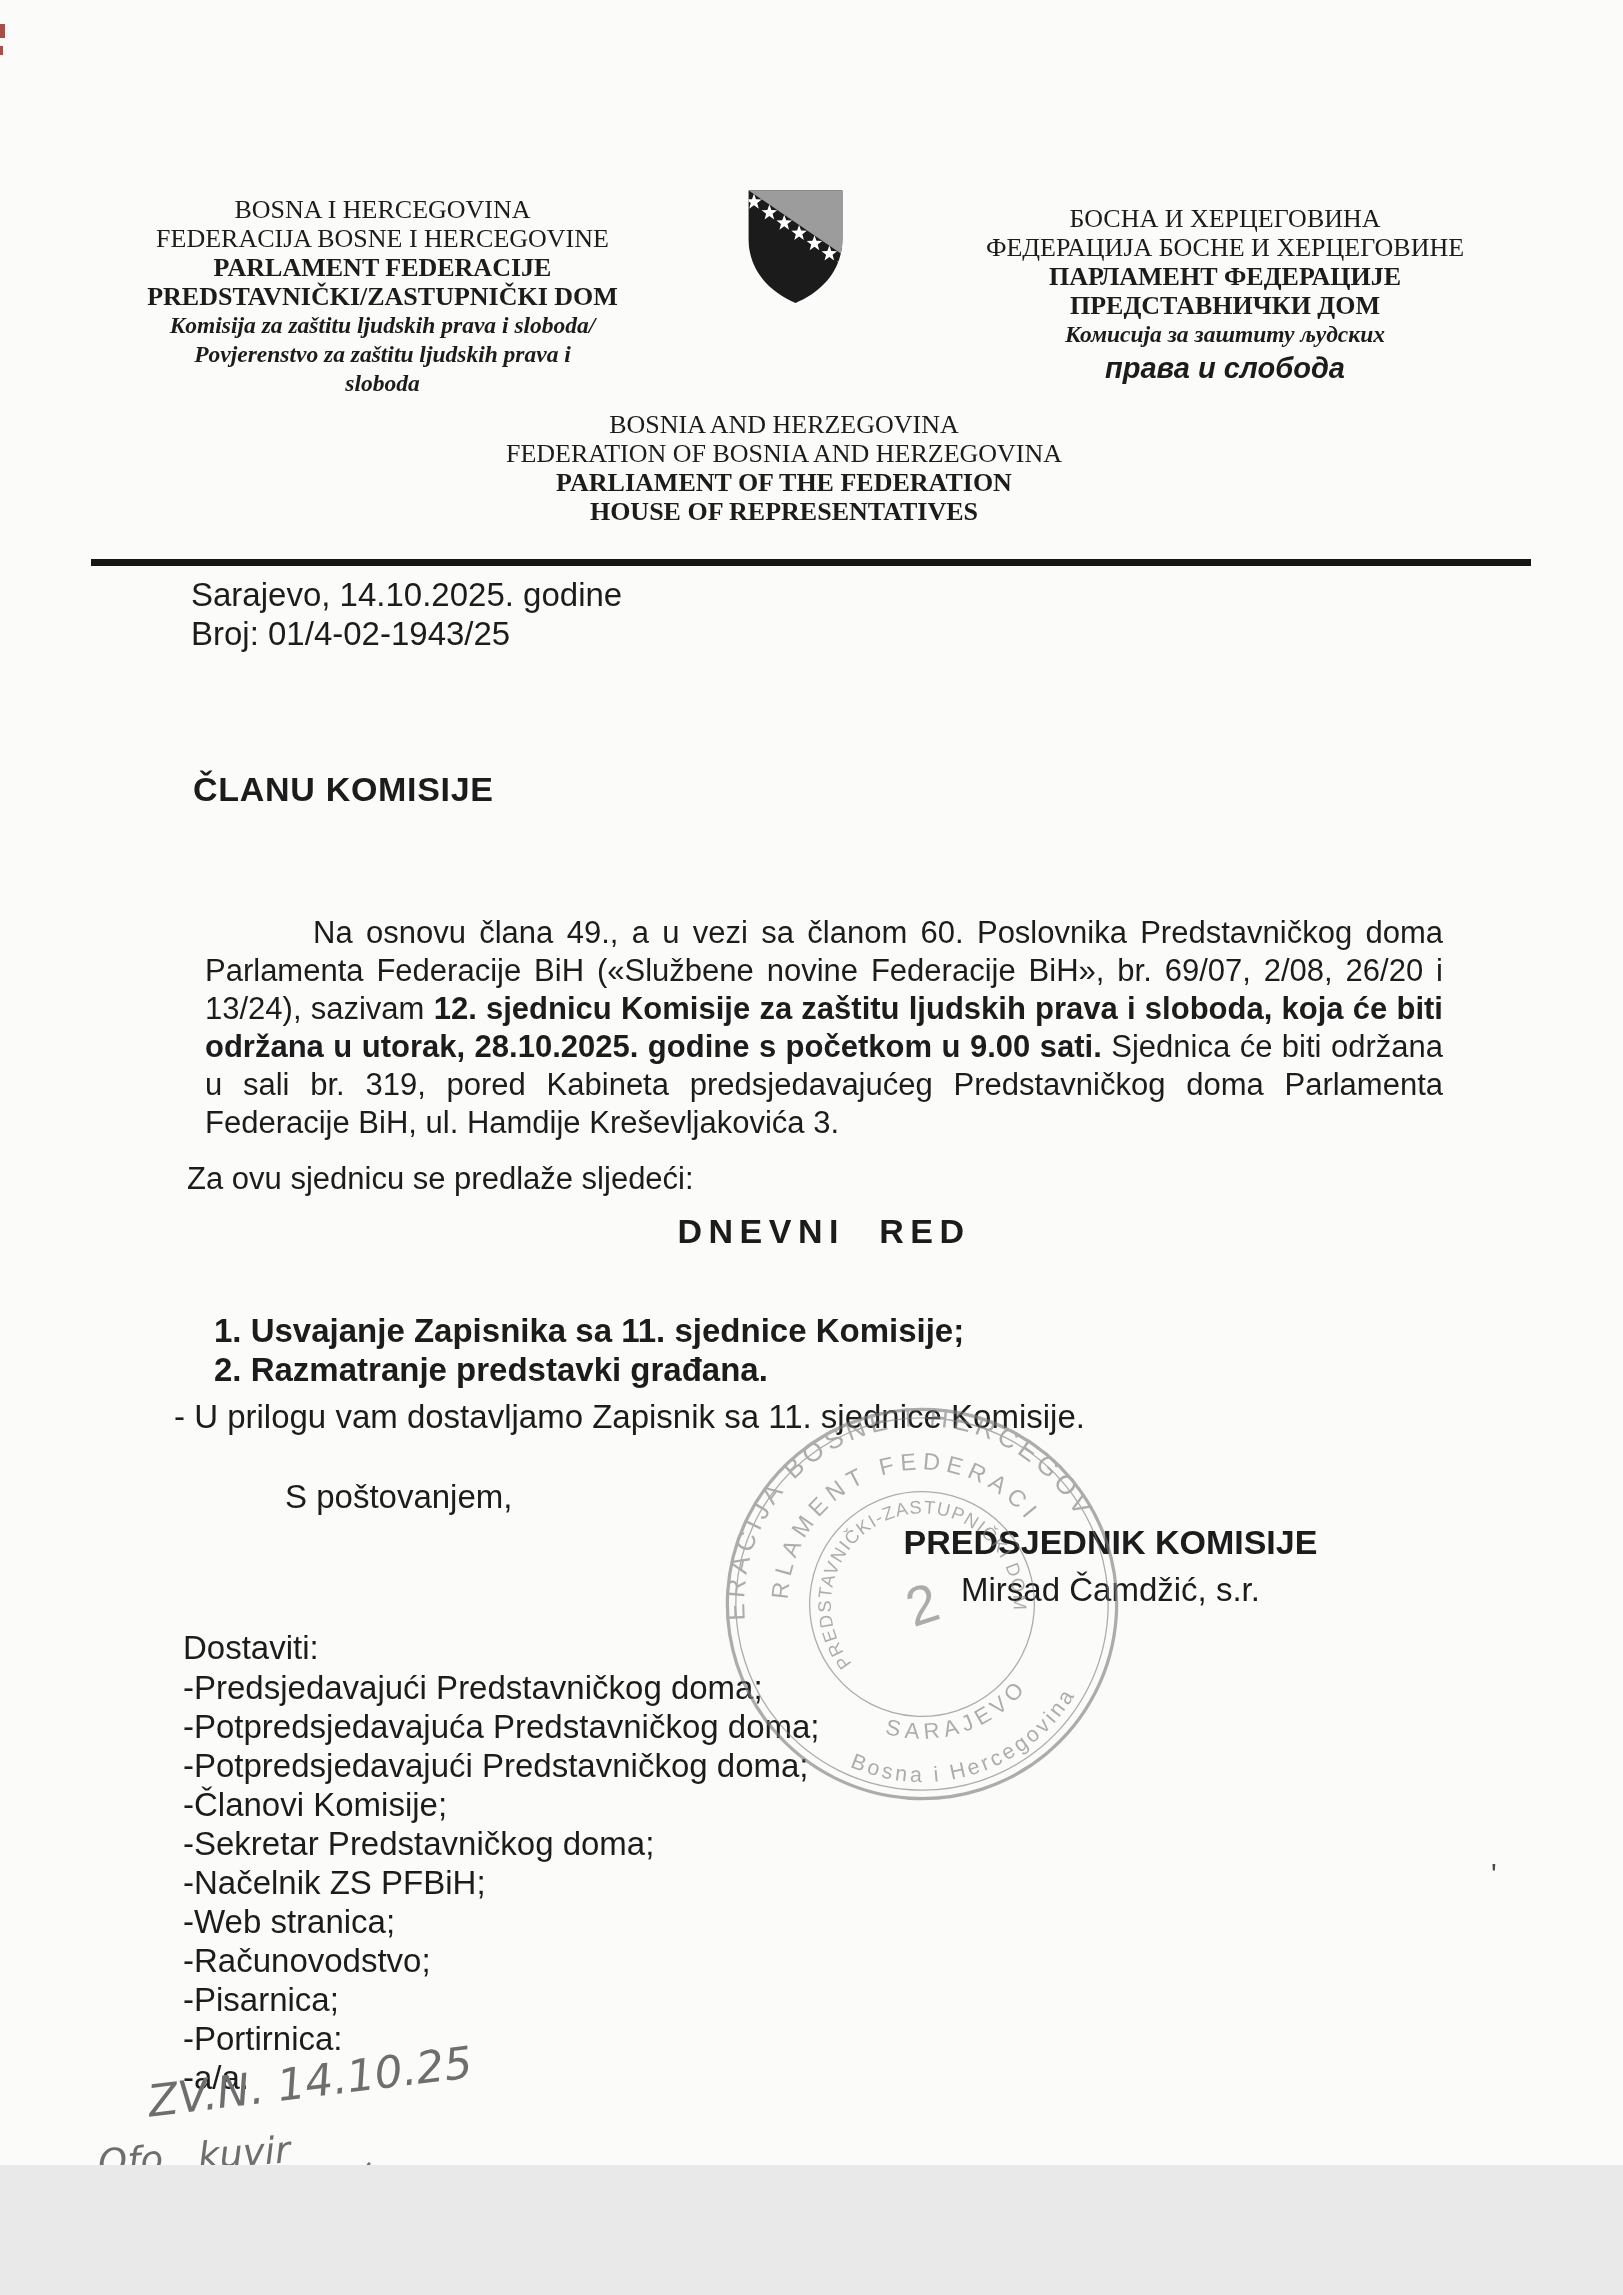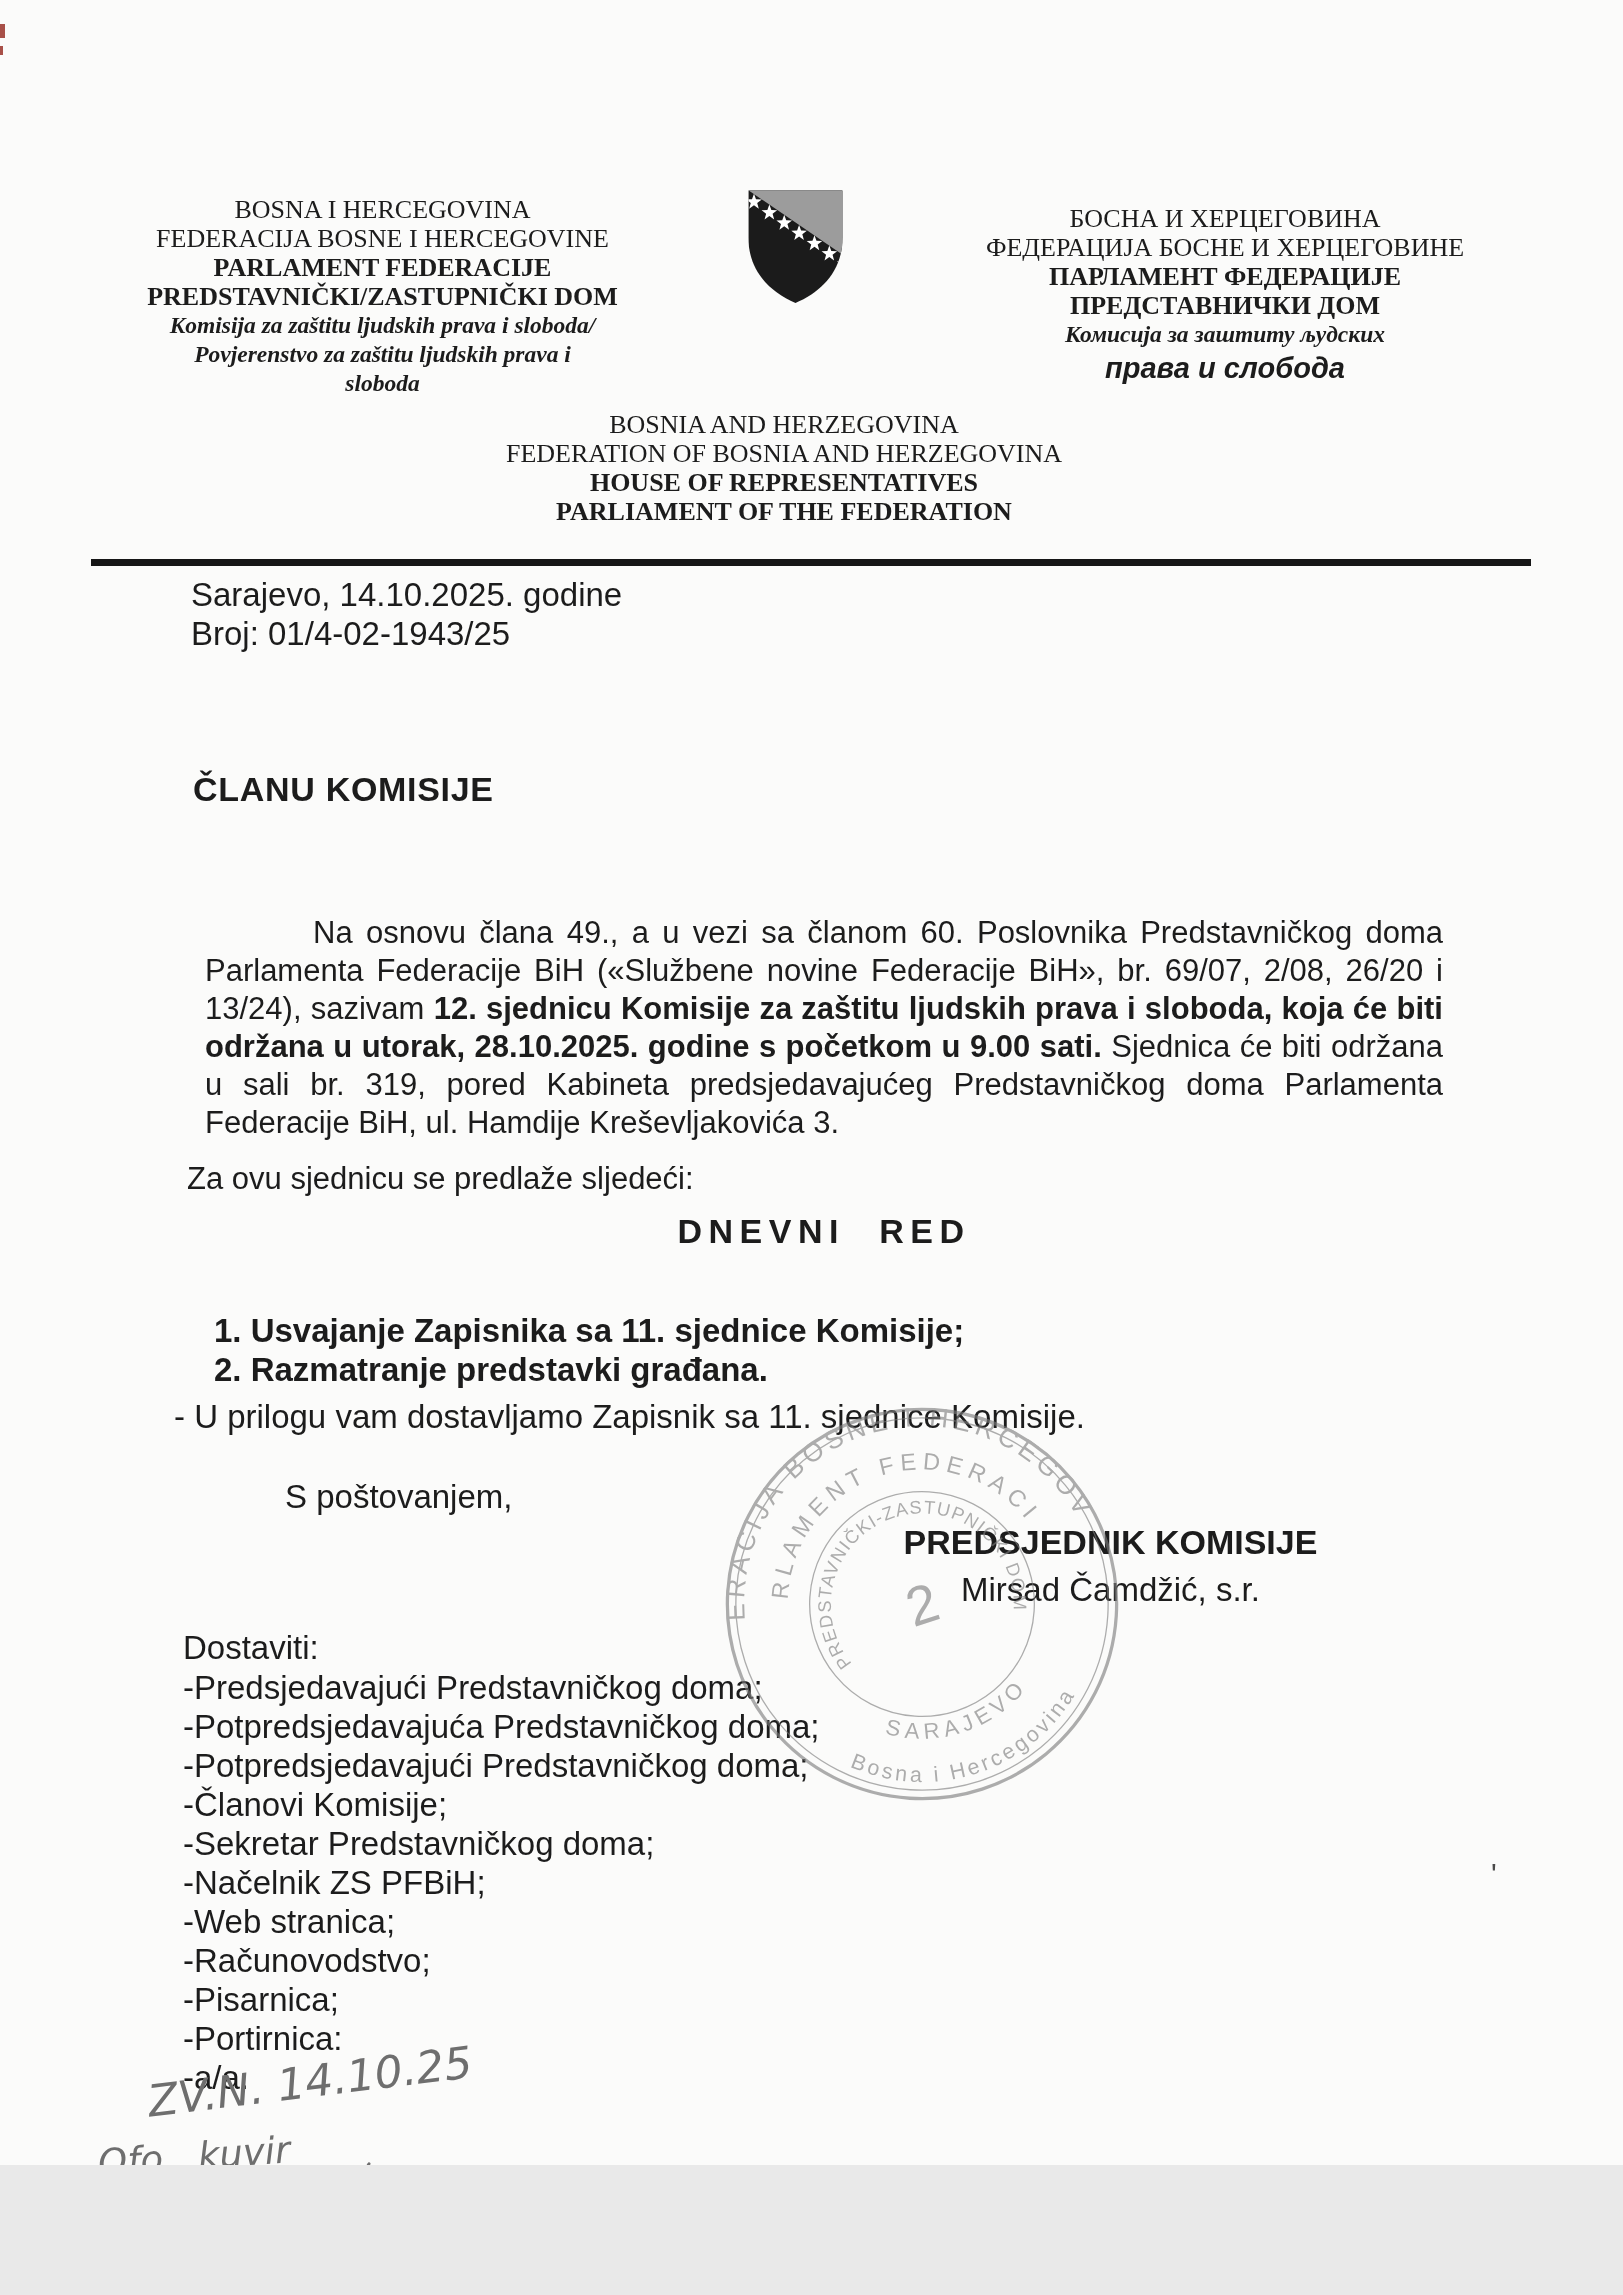--- a/index.html
+++ b/index.html
@@ -99,22 +99,22 @@
     <div>ФЕДЕРАЦИЈА БОСНЕ И ХЕРЦЕГОВИНЕ</div>
     <div class="lh-b">ПАРЛАМЕНТ ФЕДЕРАЦИЈЕ</div>
     <div class="lh-b">ПРЕДСТАВНИЧКИ ДОМ</div>
     <div class="lh-i">Комисија за заштиту људских</div>
     <div class="lh-sans">права и слобода</div>
   </div>
 
   <div class="lh-col lh-eng">
     <div>BOSNIA AND HERZEGOVINA</div>
     <div>FEDERATION OF BOSNIA AND HERZEGOVINA</div>
+    <div class="lh-b">PARLIAMENT OF THE FEDERATION</div>
     <div class="lh-b">HOUSE OF REPRESENTATIVES</div>
-    <div class="lh-b">PARLIAMENT OF THE FEDERATION</div>
   </div>
 
   <div class="rule"></div>
 
   <div class="dateline">
     <div>Sarajevo, 14.10.2025. godine</div>
     <div>Broj: 01/4-02-1943/25</div>
   </div>
 
   <div class="recipient">ČLANU KOMISIJE</div>

